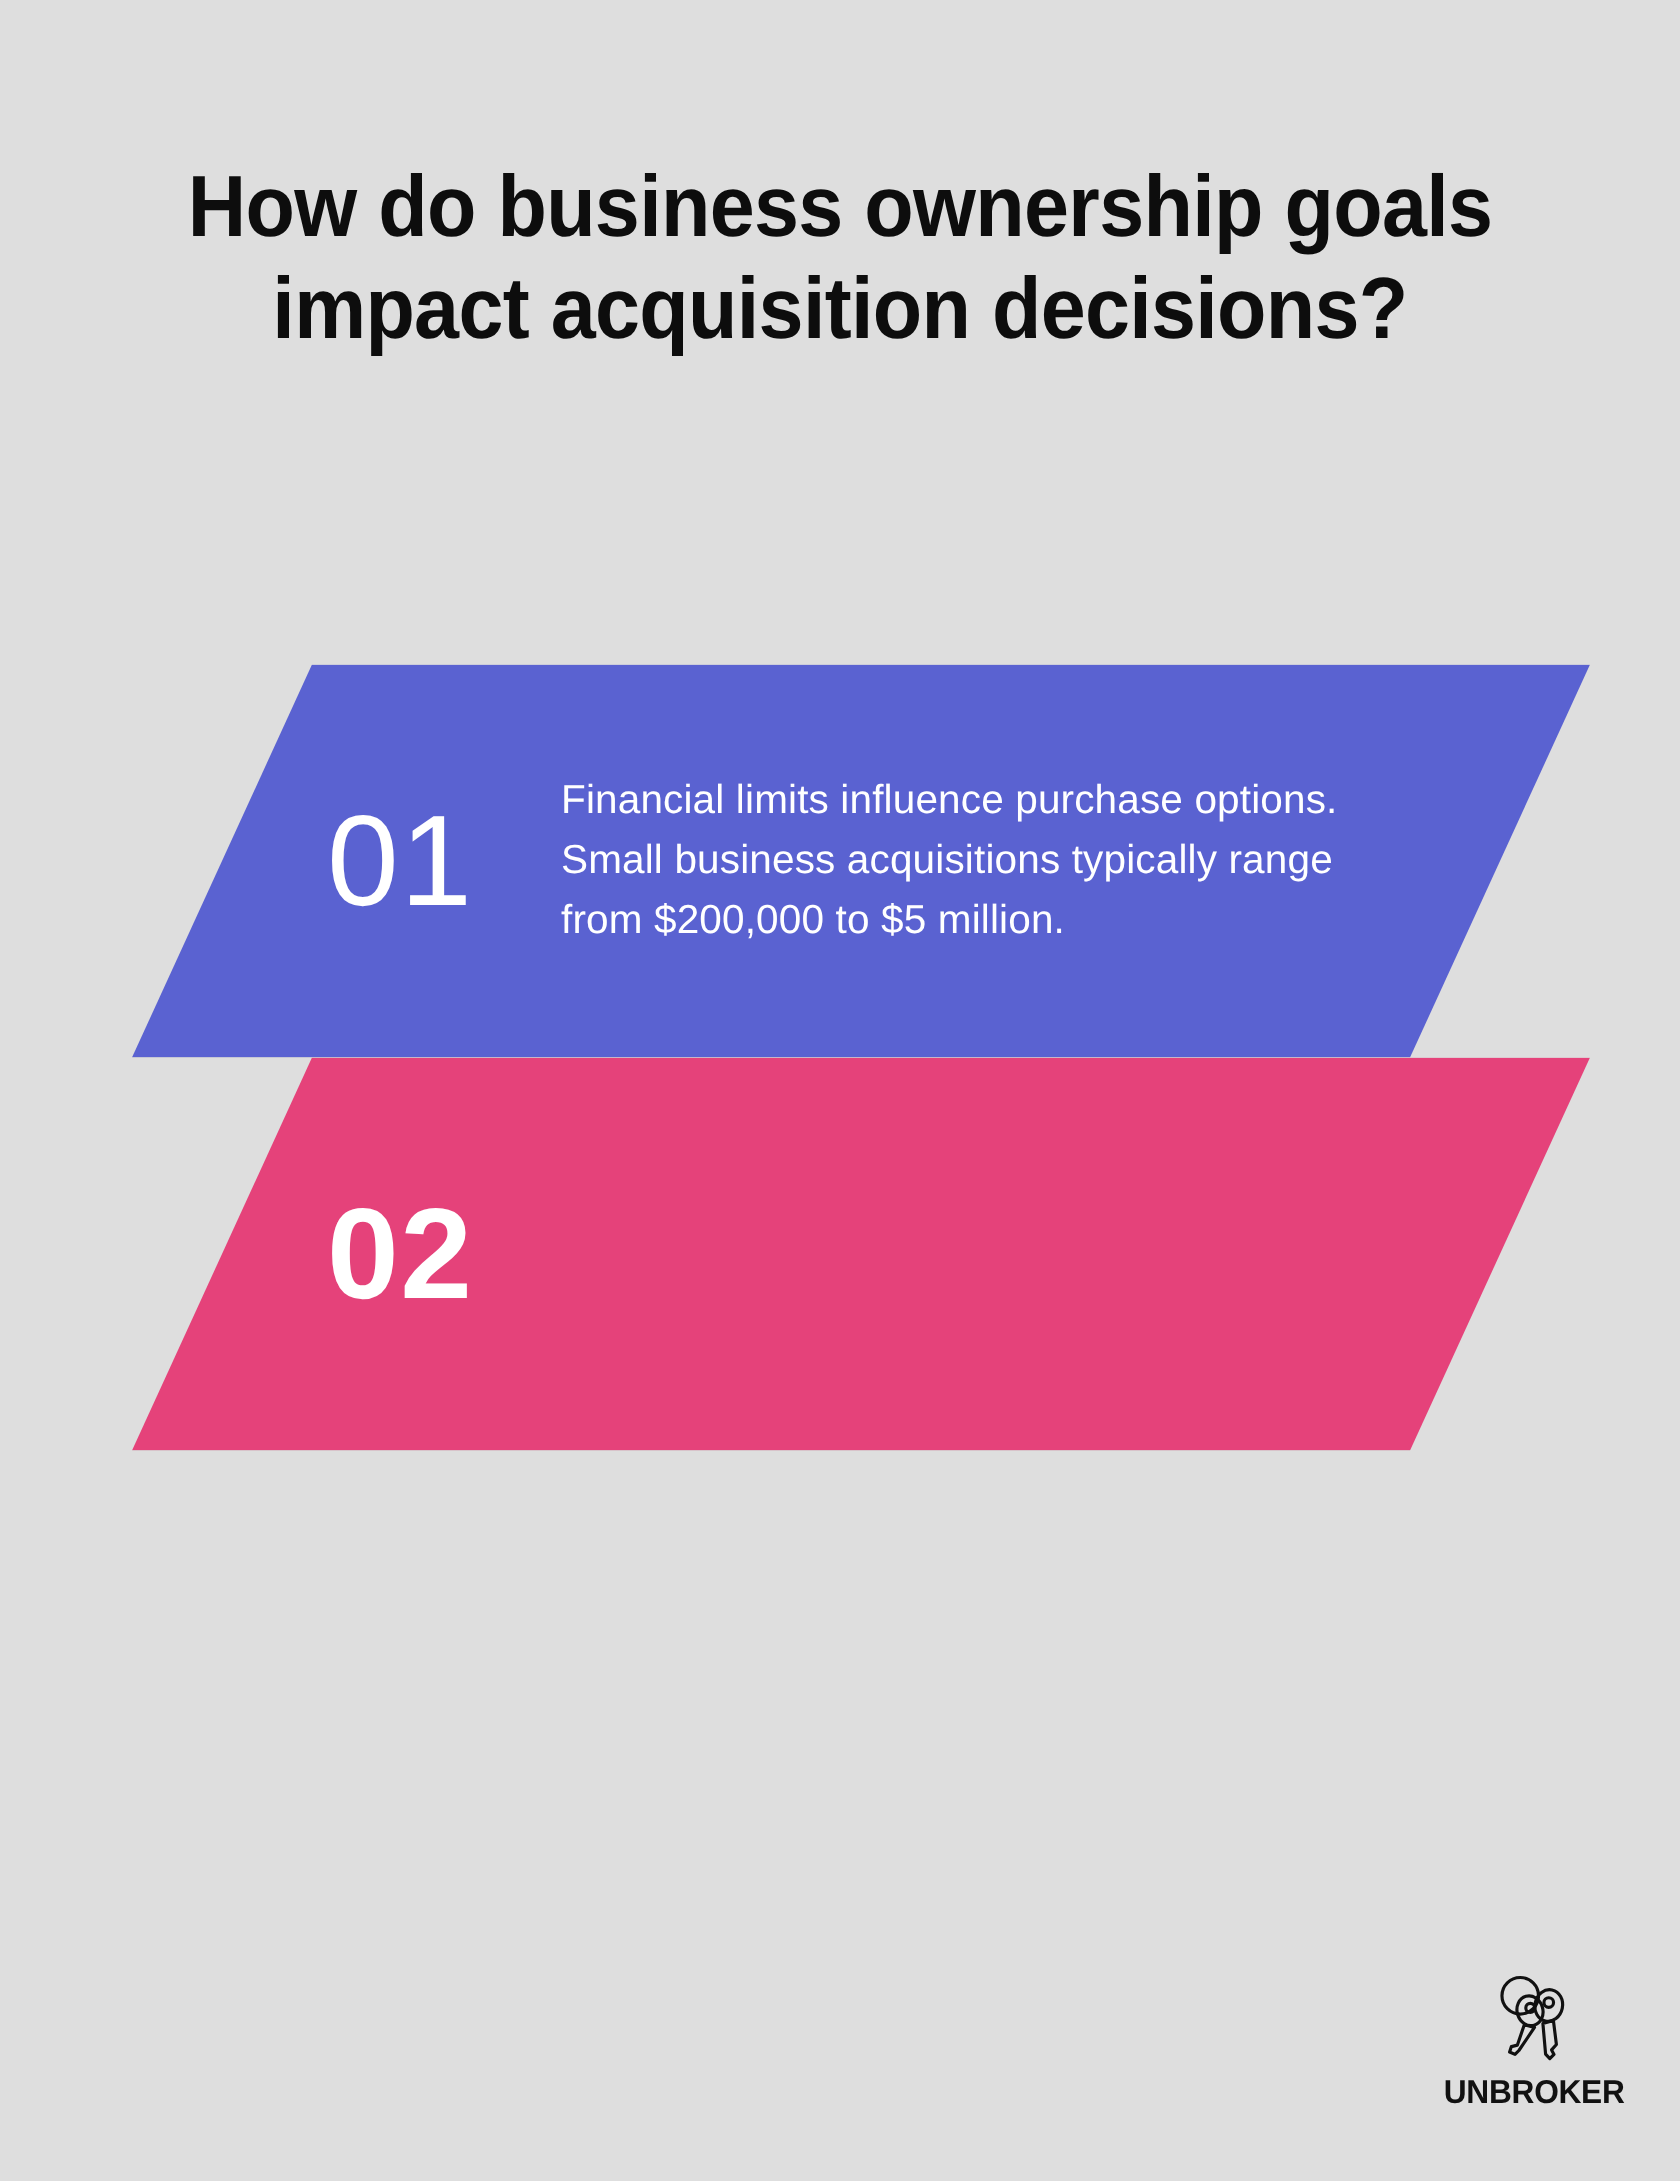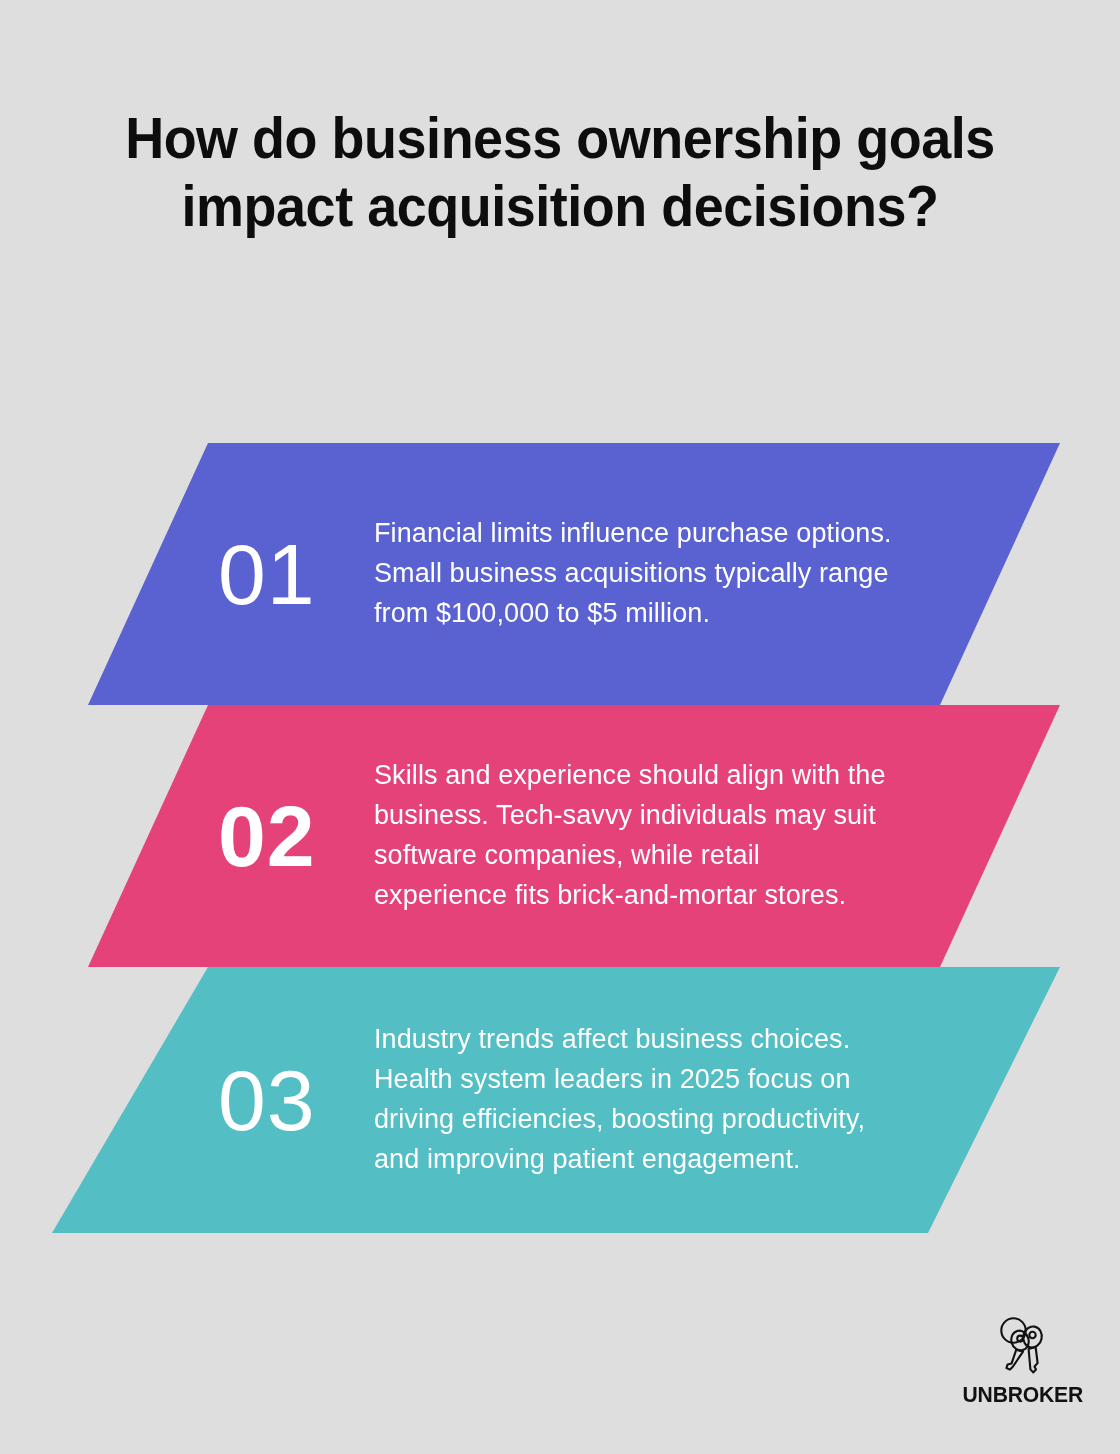--- a/index.html
+++ b/index.html
@@ -145,39 +145,31 @@
 <div class="canvas">
 
   <div class="title" style="color: rgb(13, 13, 13);">How do business ownership goals impact acquisition decisions?</div>
 
   <div class="cards">
 
     <div class="card" id="card-1">
       <div class="card-shape" id="shape-1" style="--tl: 208px; --tr: 1060px; --br: 940px; --bl: 88px; background: rgb(90, 98, 209);"></div>
       <div class="card-inner">
         <div class="card-number" style="color: rgb(255, 255, 255);">01</div>
-        <div class="card-text" style="color: rgb(255, 255, 255);">Financial limits influence purchase options. Small business acquisitions typically range from $100,000 to $5 million.</div>
+        <div class="card-text" style="color: rgb(255, 255, 255);">Financial limits influence purchase options. Small business acquisitions typically range from $200,000 to $5 million.</div>
       </div>
     </div>
 
     <div class="card" id="card-2">
       <div class="card-shape" id="shape-2" style="--tl: 208px; --tr: 1060px; --br: 940px; --bl: 88px; background: rgb(229, 66, 122);"></div>
       <div class="card-inner">
         <div class="card-number" style="color: rgb(255, 255, 255); font-weight: bold;">02</div>
-        <div class="card-text" style="color: rgb(255, 255, 255);">Skills and experience should align with the business. Tech-savvy individuals may suit software companies, while retail experience fits brick-and-mortar stores.</div>
       </div>
     </div>
 
-    <div class="card" id="card-3">
-      <div class="card-shape" id="shape-3" style="--tl: 208px; --tr: 1060px; --br: 928px; --bl: 52px; background: rgb(83, 190, 196);"></div>
-      <div class="card-inner">
-        <div class="card-number" style="color: rgb(255, 255, 255);">03</div>
-        <div class="card-text" style="color: rgb(255, 255, 255);">Industry trends affect business choices. Health system leaders in 2025 focus on driving efficiencies, boosting productivity, and improving patient engagement.</div>
-      </div>
-    </div>
 
   </div>
 
   <div class="logo">
     <svg class="logo-mark" viewBox="0 0 62 64">
       <g fill="none" stroke="#111111" stroke-width="2.1" stroke-linecap="round" stroke-linejoin="round">
 
         <circle cx="21.5" cy="14.5" r="12.2"></circle>
 
         <ellipse cx="40.5" cy="21.0" rx="9.2" ry="10.6" transform="rotate(12 40.5 21)"></ellipse>

